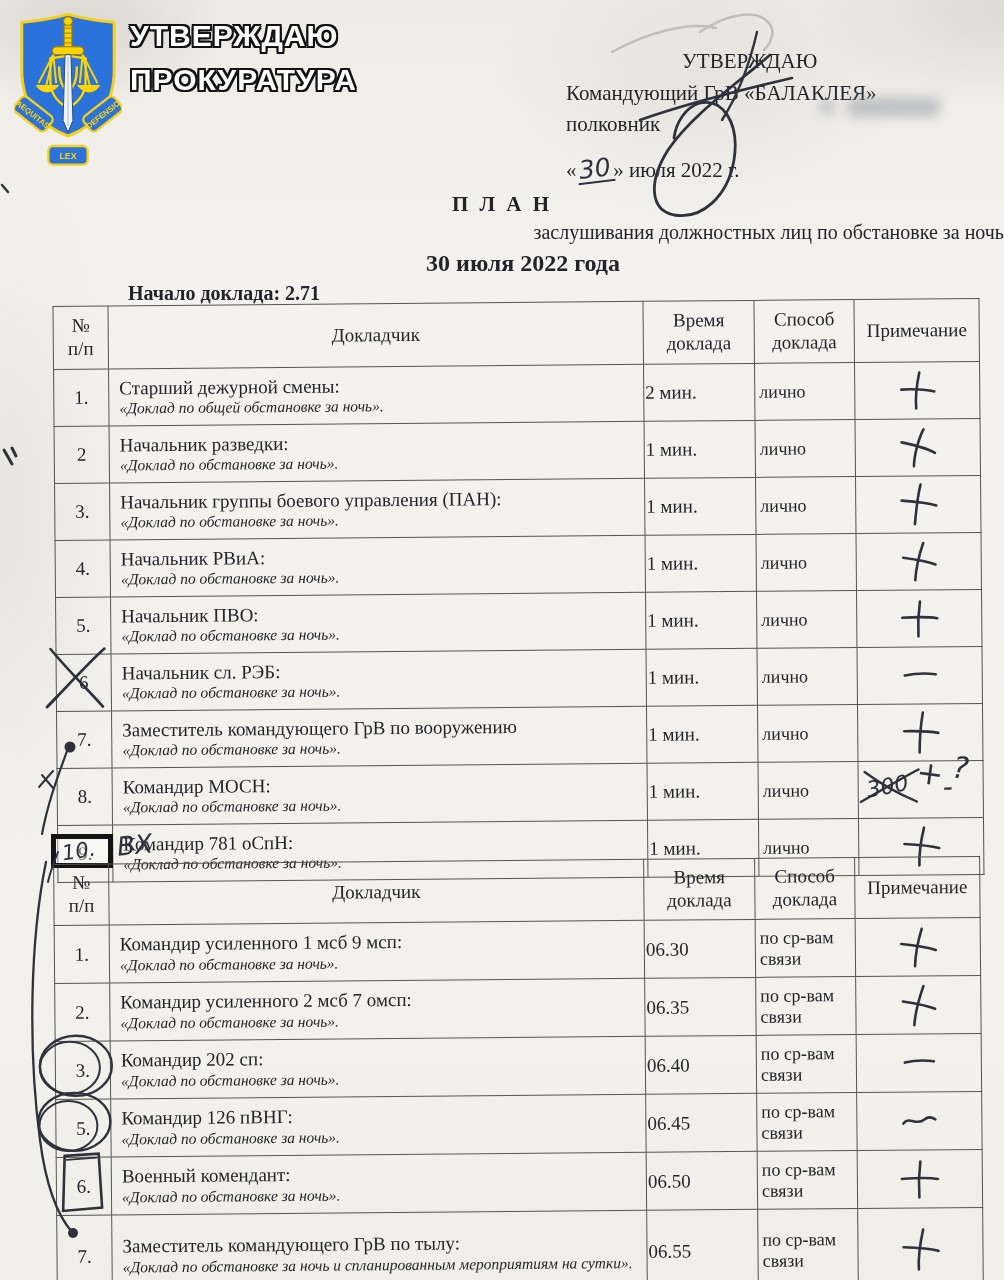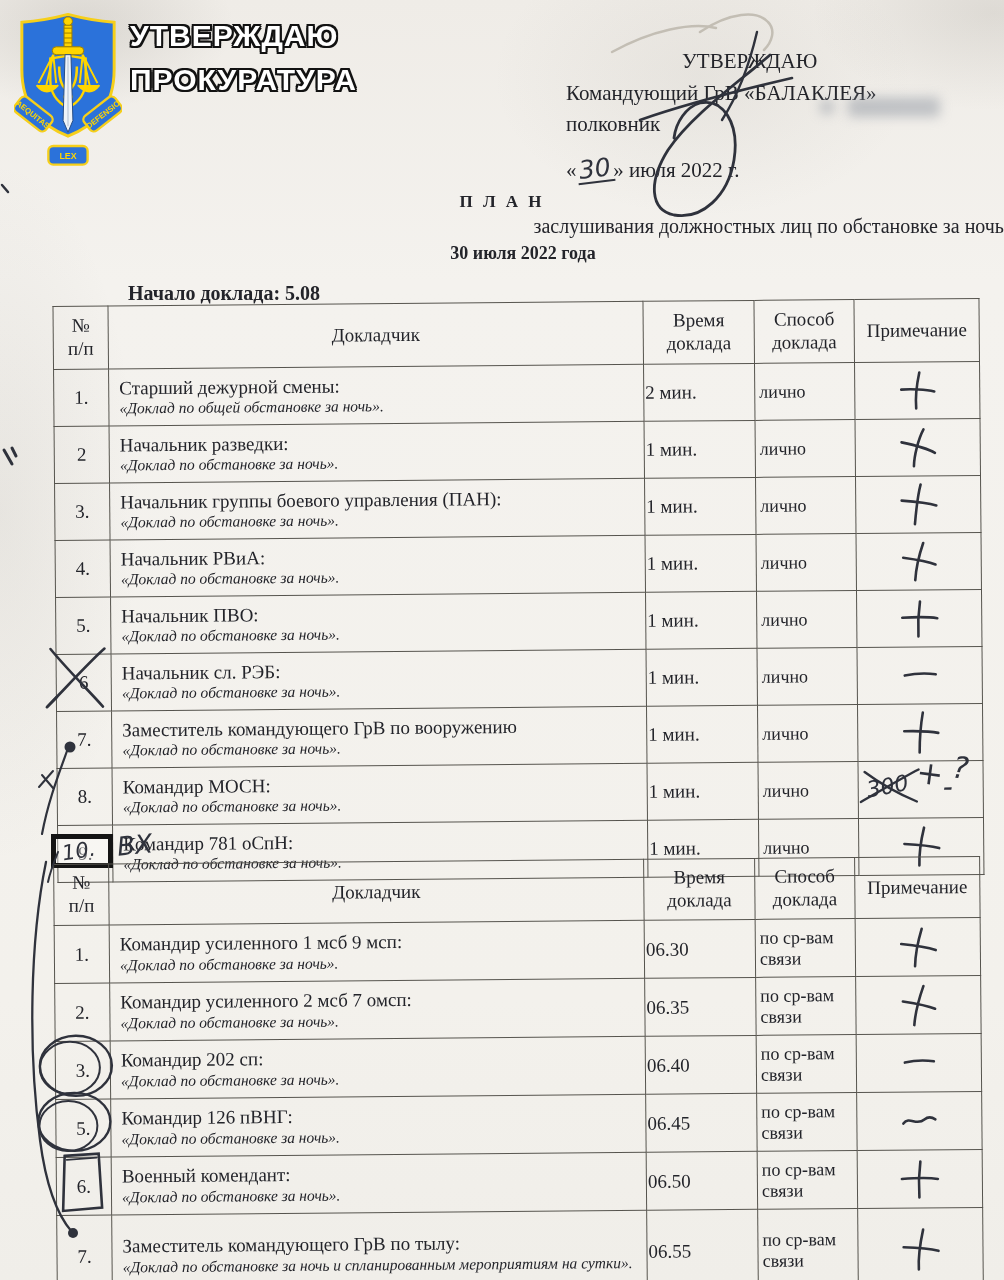--- a/index.html
+++ b/index.html
@@ -22,23 +22,23 @@
       0 -2px 0 #121212,0 2px 0 #121212,-2px 0 0 #121212,2px 0 0 #121212;}
   .approval{position:absolute;left:566px;top:26px;width:432px;font-size:21px;line-height:1.5;margin-top:20px;}
   .approval .l1{padding-left:116px;}
   .approval .date-line{margin-top:14px;font-size:21px;}
   .hand{font-family:"DejaVu Sans",sans-serif;font-style:italic;color:#2f323c;}
   .hand-day{display:inline-block;font-size:25px;transform:rotate(-7deg);
     border-bottom:2px solid #2f323c;padding:0 3px 0 2px;line-height:1;}
   .redact{position:absolute;background:#8f96a1;opacity:.5;filter:blur(6px);border-radius:4px;}
   
   .doc-title{position:absolute;left:0;right:0;top:190px;text-align:center;line-height:1.38;}
-  .doc-title .t1{font-size:17px;font-weight:bold;letter-spacing:3px;}
+  .doc-title .t1{font-size:21px;font-weight:bold;letter-spacing:3px;}
   .doc-title .t2{font-size:20px;text-align:right;}
-  .doc-title .t3{font-size:18px;font-weight:bold;padding-left:42px;}
+  .doc-title .t3{font-size:24px;font-weight:bold;padding-left:42px;}
   .s1-heading{position:absolute;left:128px;top:282px;font-size:20px;font-weight:bold;}
   
   table.plan{position:absolute;left:55px;width:926px;border-collapse:collapse;
     table-layout:fixed;background:transparent;transform:rotate(-0.5deg);transform-origin:0 50%;}
   #table1{top:306px;}
   #table2{top:864px;}
   table.plan td,table.plan th{border:1.4px solid #56544e;font-weight:normal;
     vertical-align:middle;overflow:visible;}
   col.c-num{width:55px;}col.c-sp{width:535px;}col.c-time{width:111px;}
   col.c-method{width:100px;}col.c-note{width:125px;}
@@ -127,21 +127,21 @@
   </div>
   <div class="redact" style="left:848px;top:97px;width:92px;height:20px;"></div>
   <div class="redact" style="left:820px;top:100px;width:14px;height:14px;"></div>
 
   <div class="doc-title">
     <div class="t1">П Л А Н</div>
     <div class="t2">заслушивания должностных лиц по обстановке за ночь</div>
     <div class="t3">30 июля 2022 года</div>
   </div>
 
-  <div class="s1-heading">Начало доклада: 5.08</div>
+  <div class="s1-heading">Начало доклада: 2.71</div>
 
   <table class="plan" id="table1">
     <colgroup>
         <col class="c-num">
         <col class="c-sp">
         <col class="c-time">
         <col class="c-method">
         <col class="c-note">
       </colgroup>
     <tbody>

